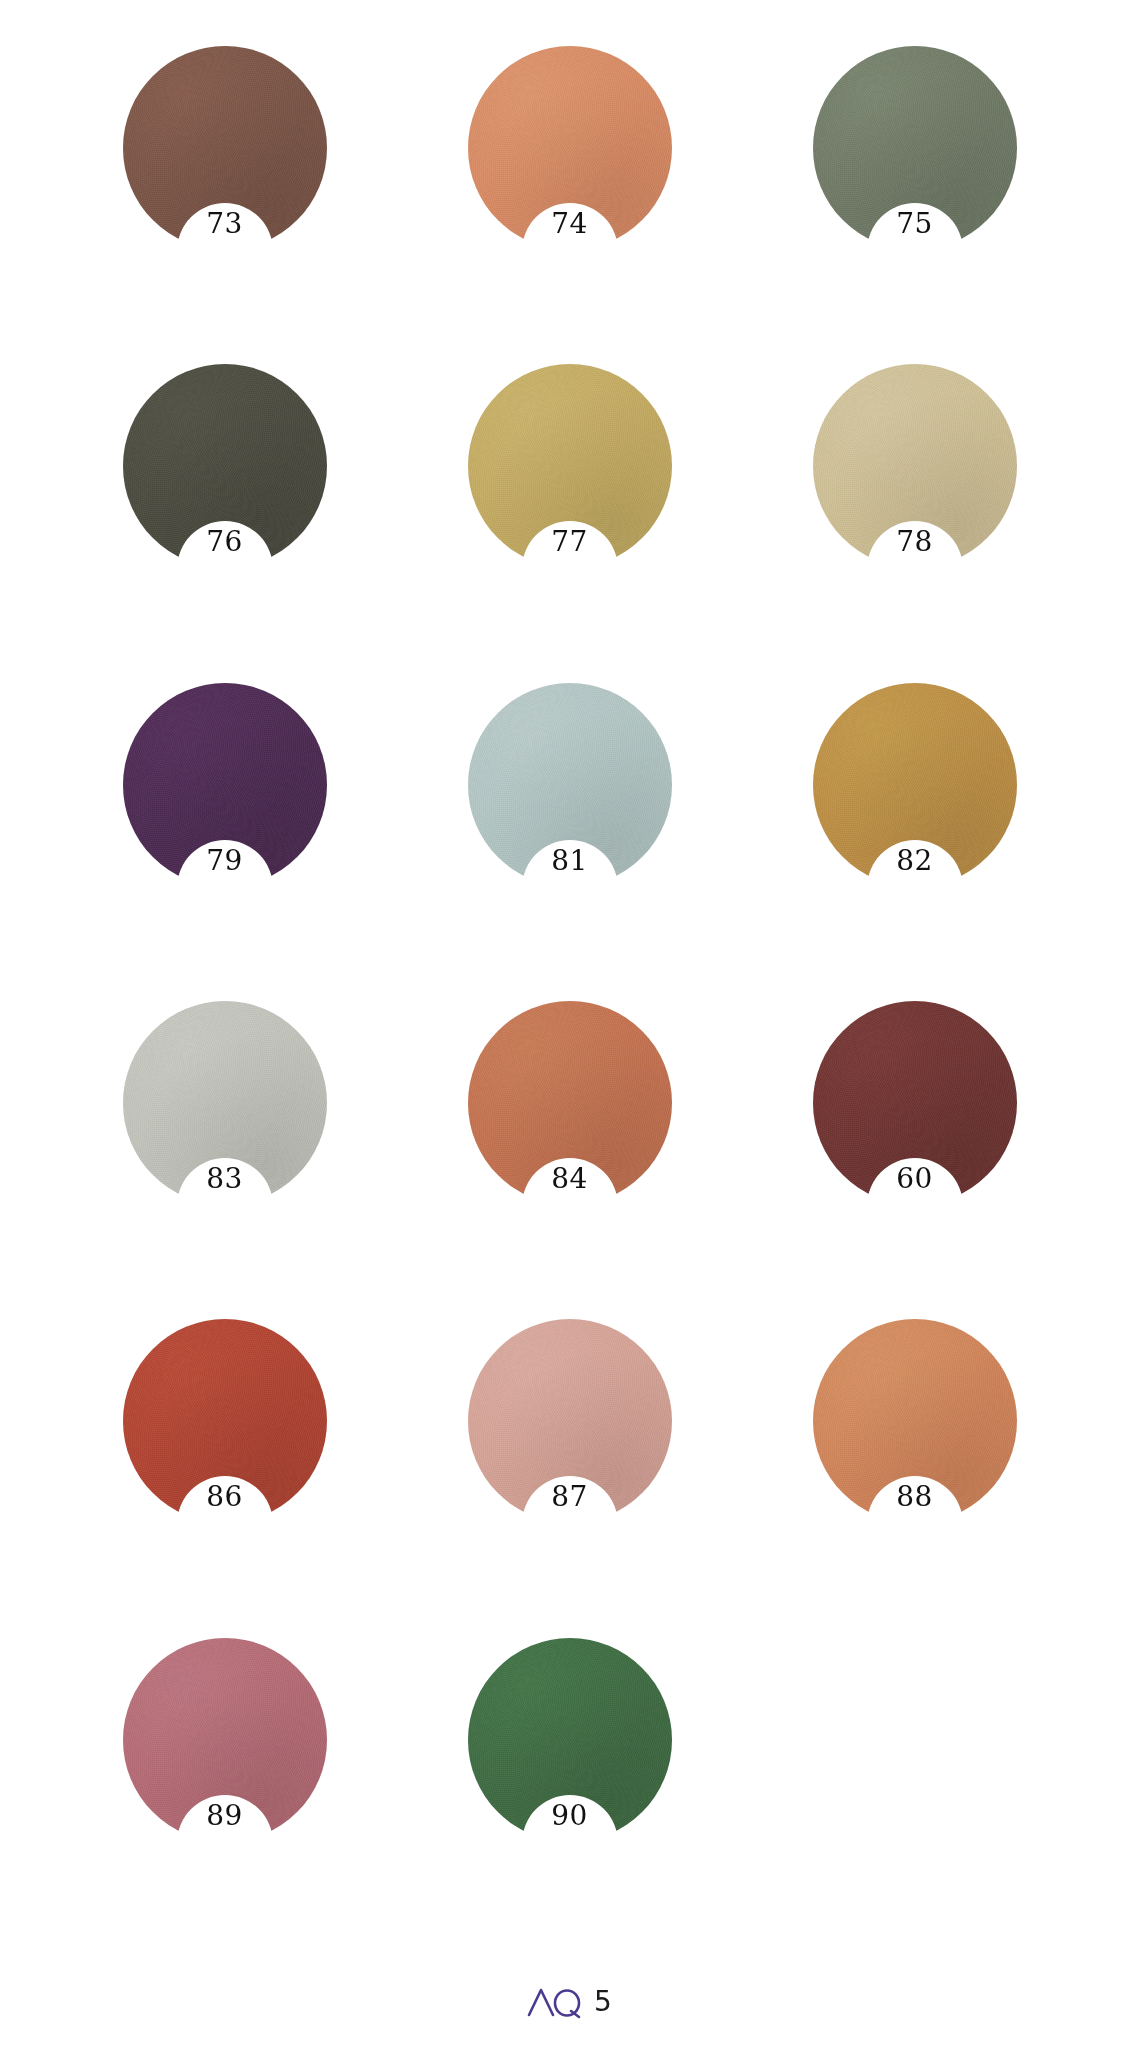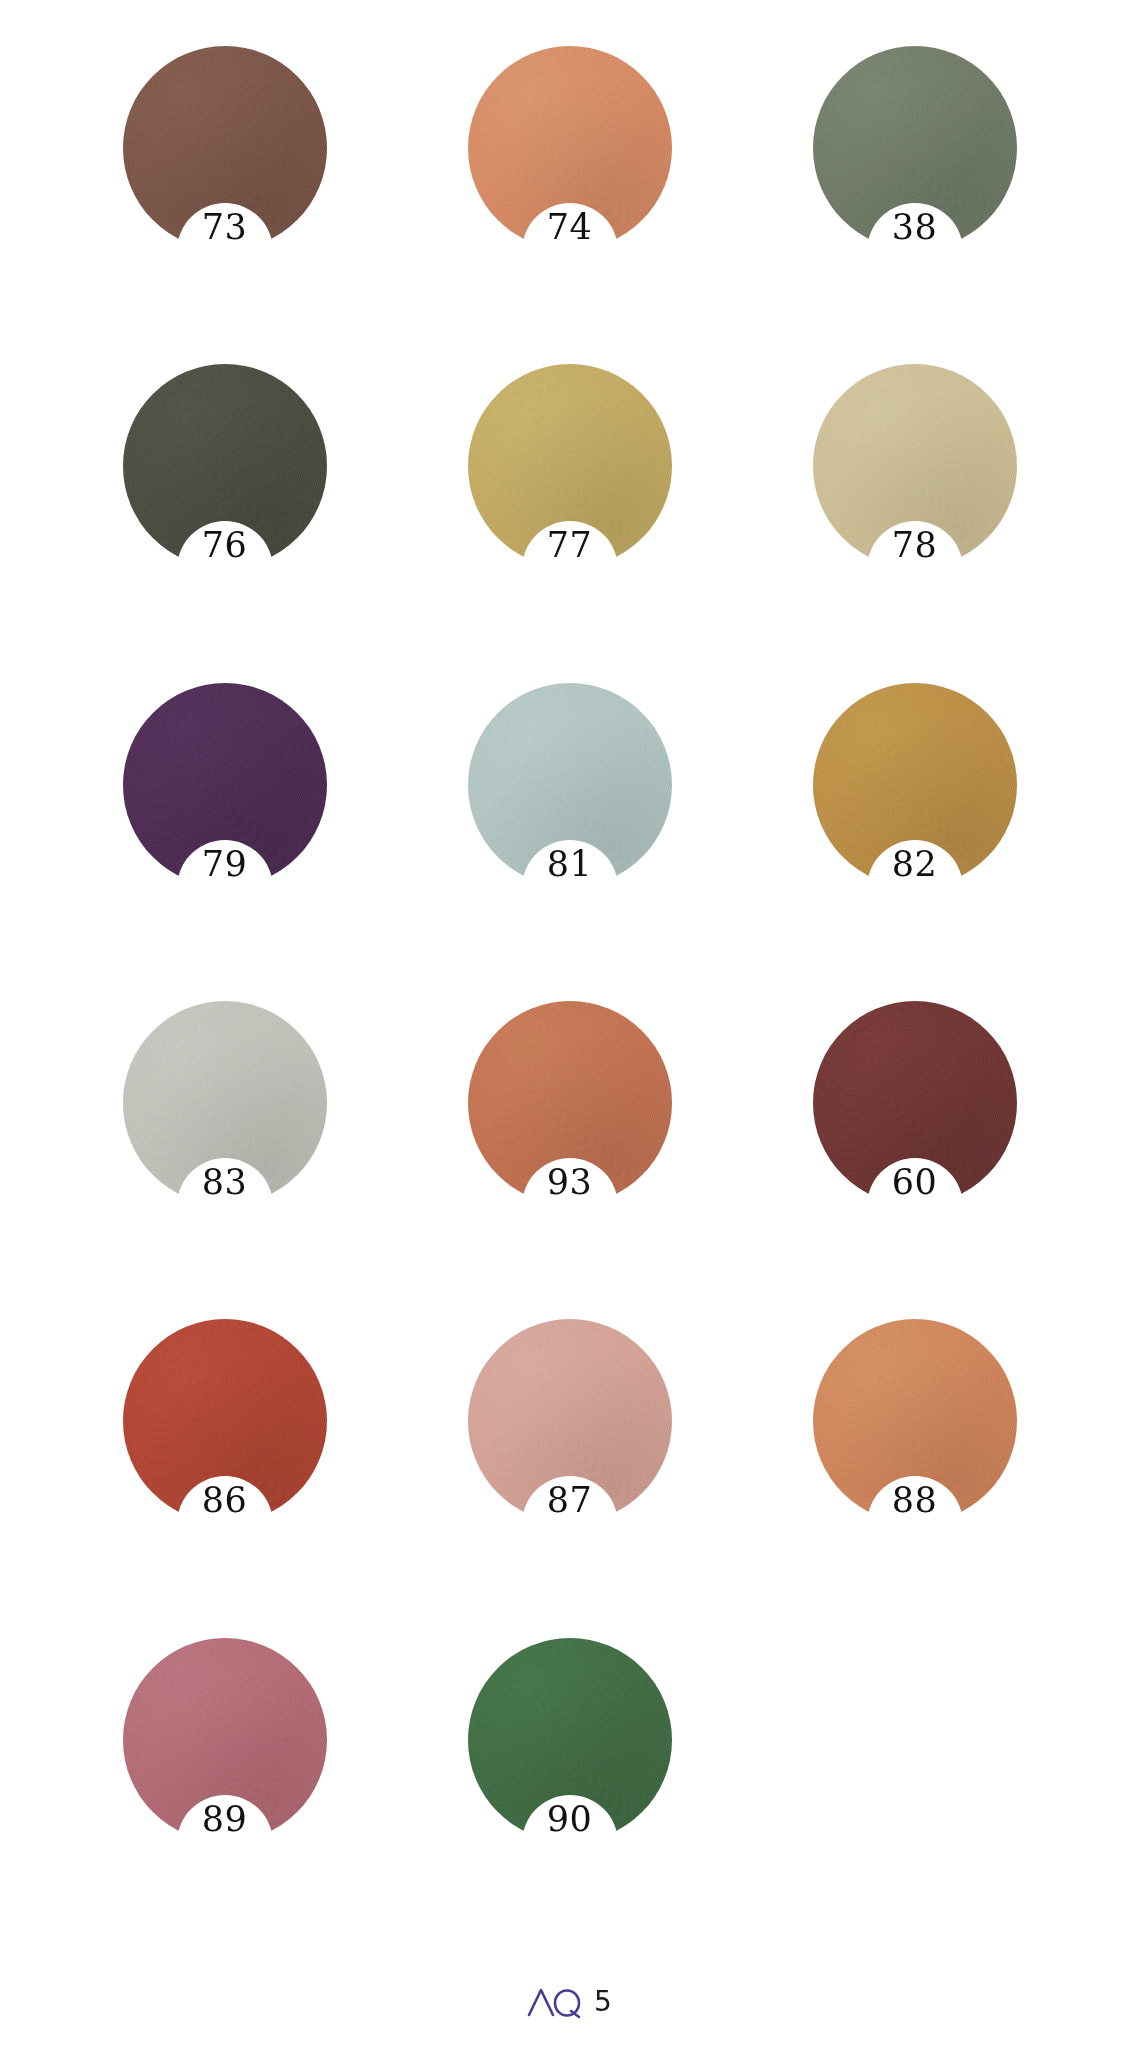--- a/index.html
+++ b/index.html
@@ -84,21 +84,21 @@
     z-index: 2;
   }
 
   .chip-label {
     position: absolute;
     left: 50%;
     top: 100%;
     transform: translate(-50%, -40px);
     z-index: 3;
     font-family: "DejaVu Serif", "Liberation Serif", serif;
-    font-size: 35px;
+    font-size: 28px;
     line-height: 1;
     color: #111111;
     letter-spacing: 0.5px;
     white-space: nowrap;
   }
 
   #page-footer {
     flex: 0 0 auto;
     height: 92px;
     display: flex;
@@ -132,21 +132,21 @@
       </div>
       <div class="swatch-cell">
         <div class="chip" style="background-color: rgb(217, 138, 99);">
           <div class="notch"></div>
           <div class="chip-label">74</div>
         </div>
       </div>
       <div class="swatch-cell">
         <div class="chip" style="background-color: rgb(111, 122, 102);">
           <div class="notch"></div>
-          <div class="chip-label">38</div>
+          <div class="chip-label">75</div>
         </div>
       </div>
       <div class="swatch-cell">
         <div class="chip" style="background-color: rgb(74, 74, 63);">
           <div class="notch"></div>
           <div class="chip-label">76</div>
         </div>
       </div>
       <div class="swatch-cell">
         <div class="chip" style="background-color: rgb(196, 171, 97);">
@@ -180,21 +180,21 @@
       </div>
       <div class="swatch-cell">
         <div class="chip" style="background-color: rgb(194, 195, 187);">
           <div class="notch"></div>
           <div class="chip-label">83</div>
         </div>
       </div>
       <div class="swatch-cell">
         <div class="chip" style="background-color: rgb(196, 113, 79);">
           <div class="notch"></div>
-          <div class="chip-label">93</div>
+          <div class="chip-label">84</div>
         </div>
       </div>
       <div class="swatch-cell">
         <div class="chip" style="background-color: rgb(110, 51, 49);">
           <div class="notch"></div>
           <div class="chip-label">60</div>
         </div>
       </div>
       <div class="swatch-cell">
         <div class="chip" style="background-color: rgb(178, 67, 49);">

